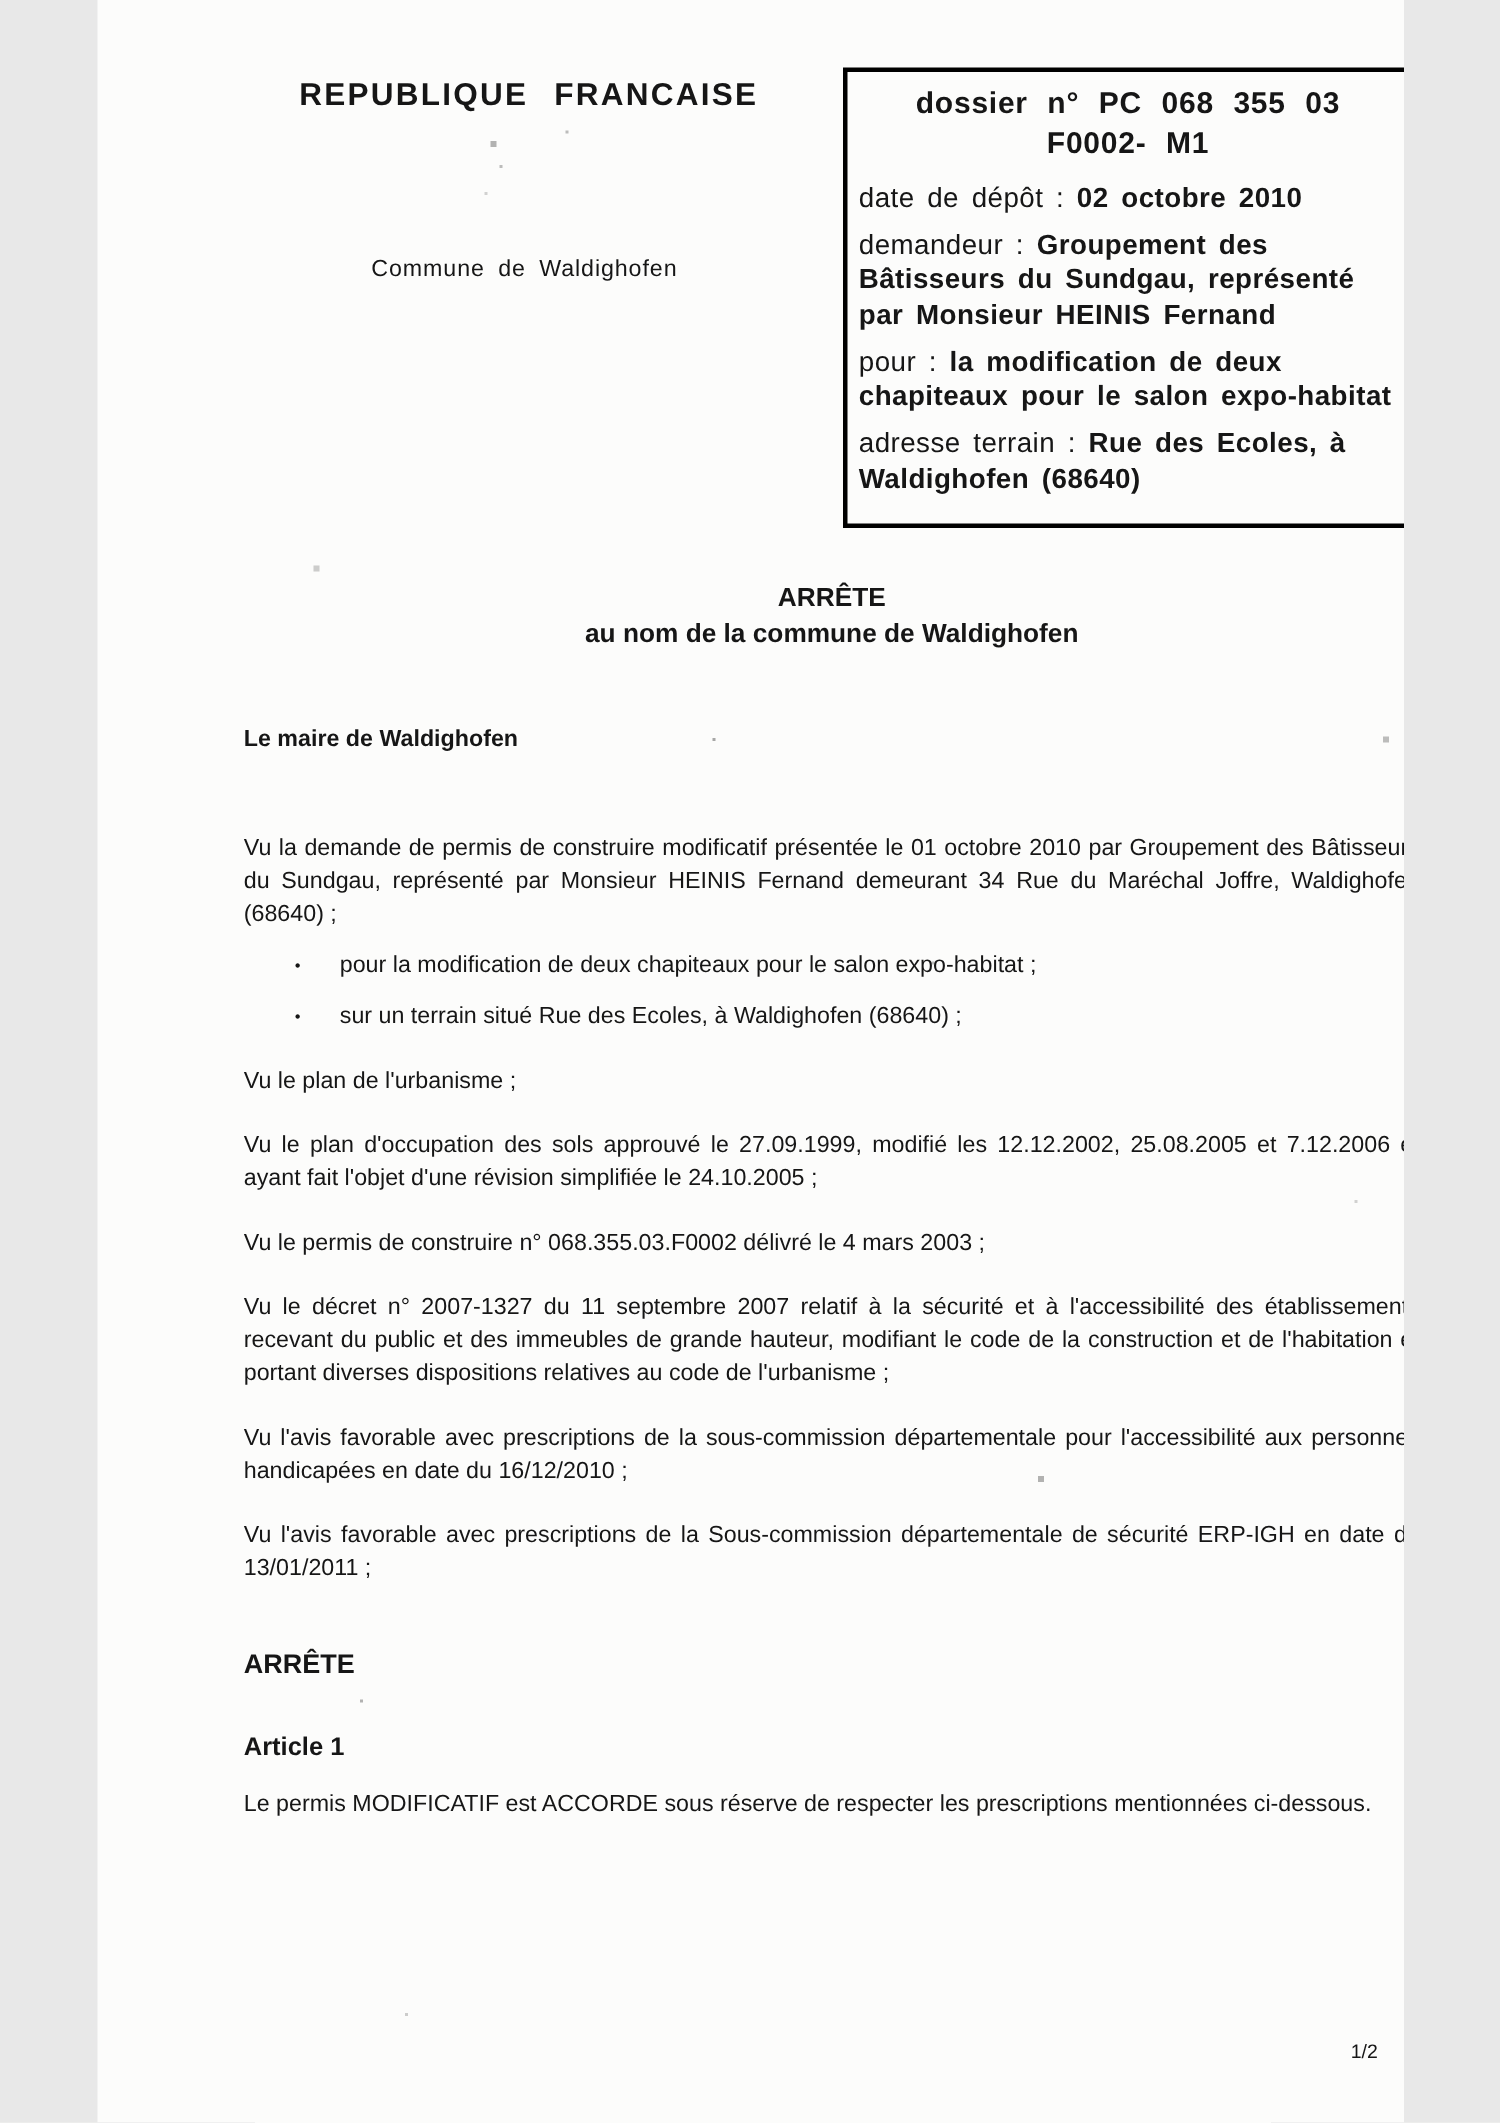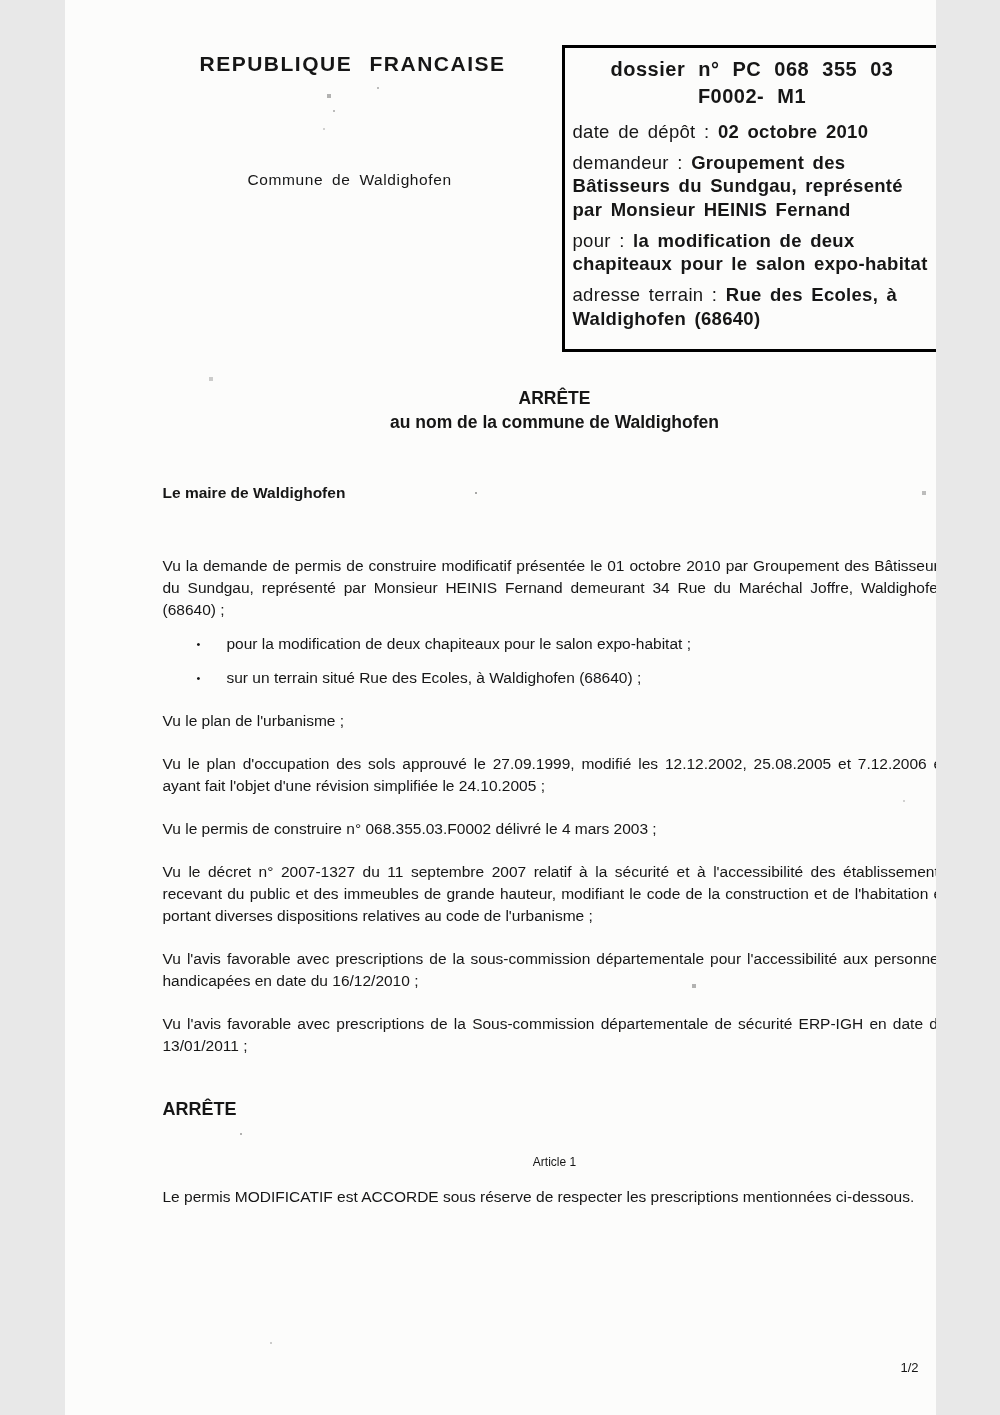--- a/index.html
+++ b/index.html
@@ -125,23 +125,23 @@
     font-size: 11px;
     line-height: 22px;
   }
   .arrete-heading {
     margin-top: 42px;
     font-weight: bold;
     font-size: 18px;
   }
   .article-heading {
     margin-top: 35px;
-    text-align: center;
-    font-weight: normal;
-    font-size: 12px;
+    text-align: left;
+    font-weight: bold;
+    font-size: 17px;
   }
   .article-text {
     margin-top: 17px;
     font-size: 15.5px;
     line-height: 22px;
     text-align: justify;
   }
   .page-number {
     position: absolute;
     left: 836px;

